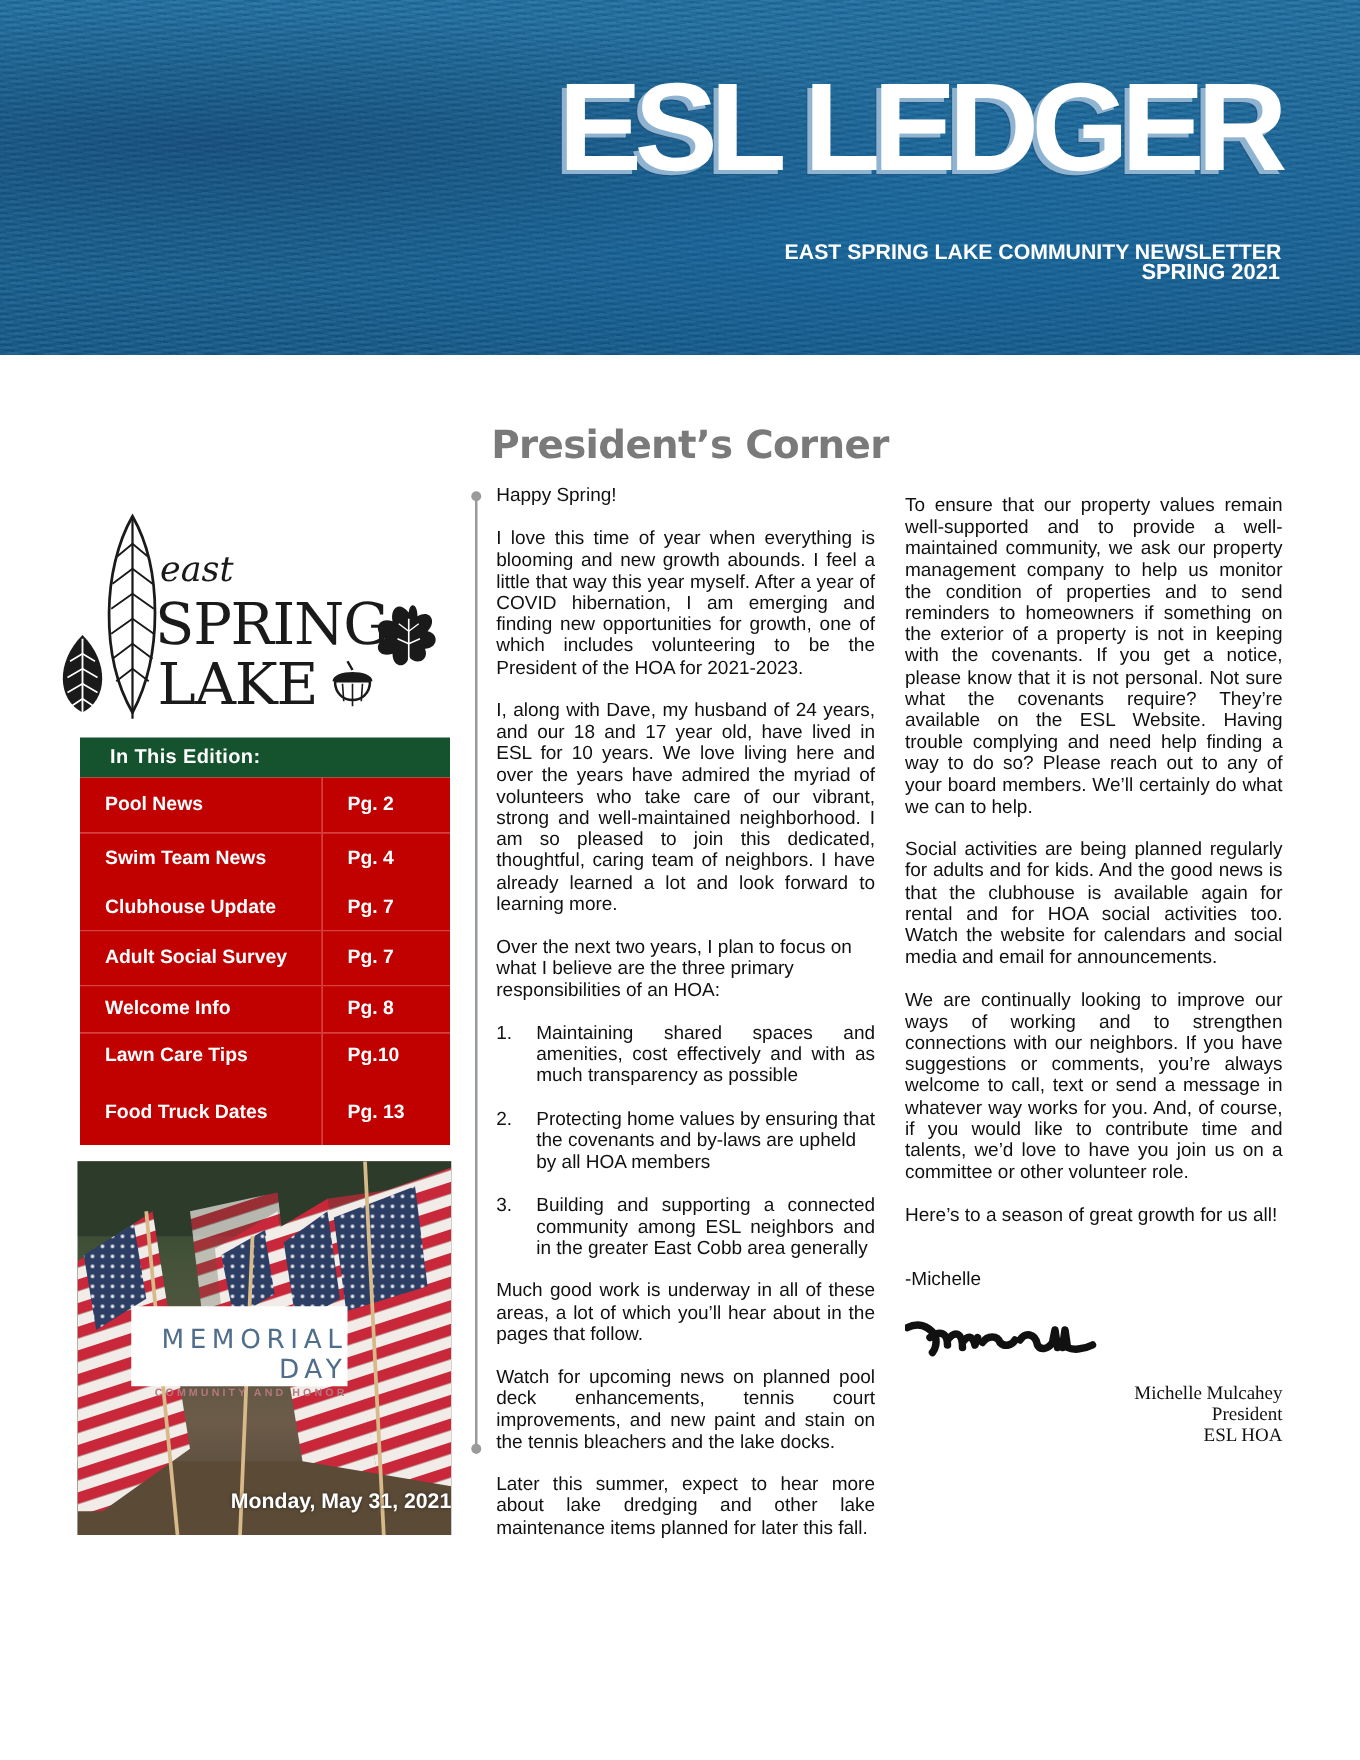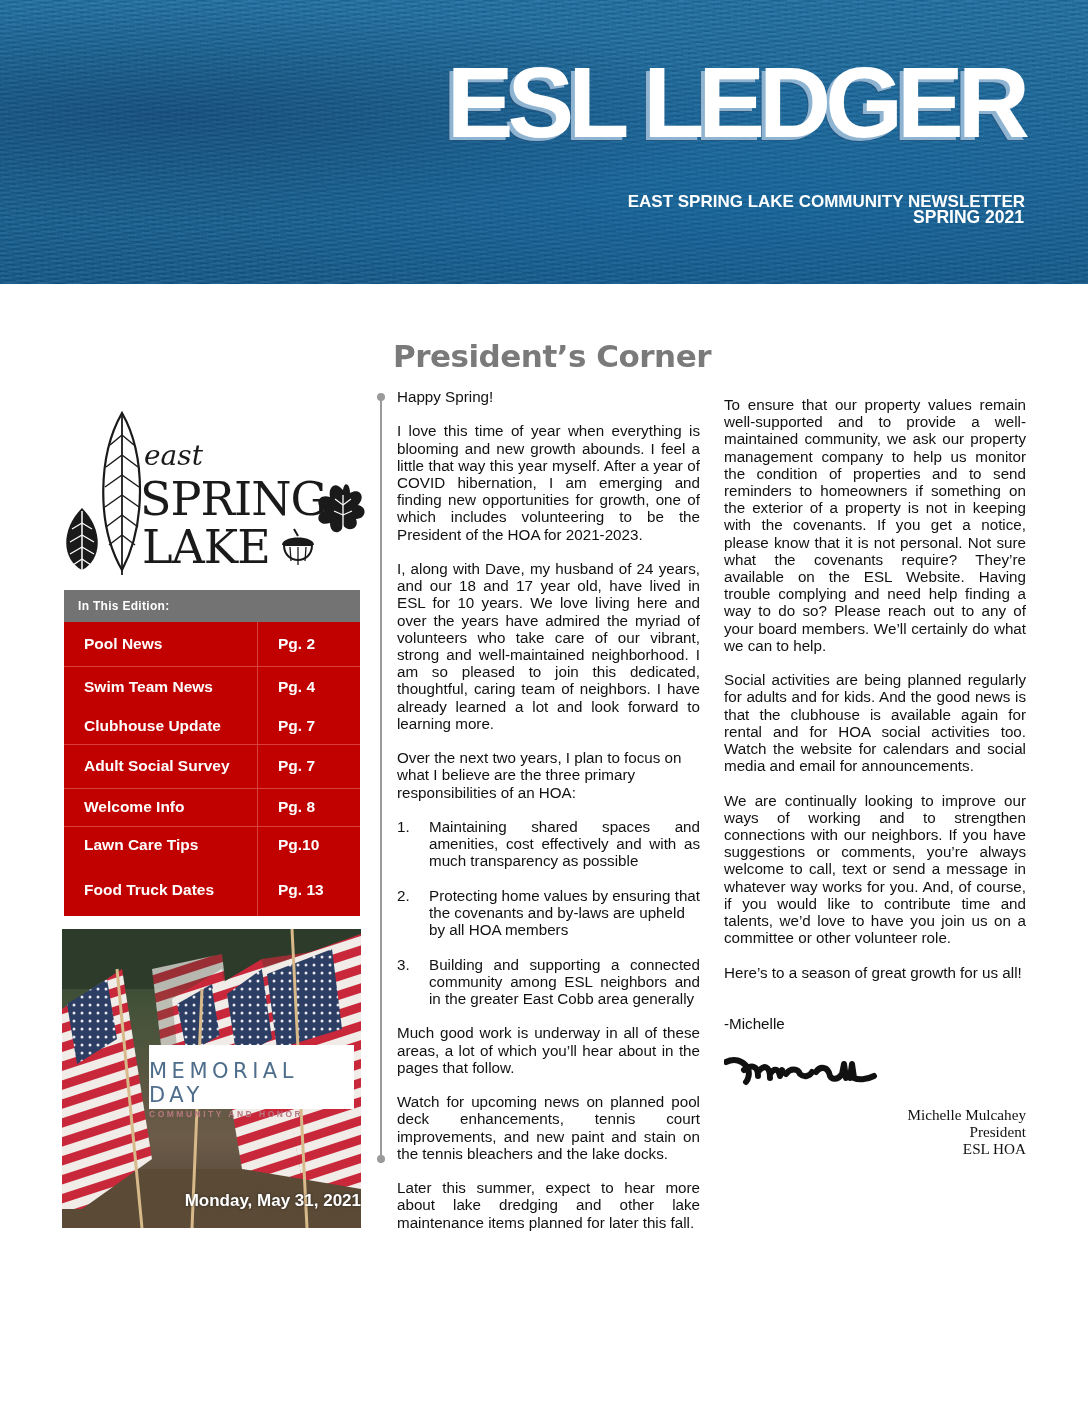--- a/index.html
+++ b/index.html
@@ -34,48 +34,48 @@
   }
 
   
   .section-title {
     position: absolute; left: 393px; top: 338px;
     font-family: "DejaVu Sans", sans-serif; font-weight: bold;
     font-size: 31px; color: #7a7a7a; letter-spacing: -0.5px;
   }
 
   
-  .logo { position: absolute; left: 60px; top: 405px; width: 310px; height: 170px; }
+  .logo { position: absolute; left: 44px; top: 405px; width: 310px; height: 170px; }
 
   
   .toc {
     position: absolute; left: 64px; top: 590px; width: 296px;
     border-collapse: collapse;
   }
   .toc-header {
-    background: #737373; color: #fff; font-weight: bold; font-size: 12px;
-    height: 32px; padding: 0 14px; text-align: left; letter-spacing: 0.3px;
+    background: #14532d; color: #fff; font-weight: bold; font-size: 16px;
+    height: 32px; padding: 0 24px; text-align: left; letter-spacing: 0.3px;
   }
   .toc td {
     background: #c10000; color: #fff; font-weight: bold; font-size: 15.5px;
     padding: 0 20px; vertical-align: middle;
   }
   .toc td.pg { border-left: 1px solid #d84040; width: 62px; }
   .toc tr.row td { border-top: 1px solid #d84040; }
   .toc tr.noline td { border-top: none; }
 
   
   .memorial {
     position: absolute; left: 62px; top: 929px; width: 299px; height: 299px; overflow: hidden;
     background: linear-gradient(180deg, #2f3a2c 0%, #425238 25%, #6c5b49 70%, #4a4030 100%);
   }
   .memorial svg { position: absolute; left: 0; top: 0; }
   .memorial-card {
-    position: absolute; left: 43px; top: 116px; width: 205px; height: 64px;
-    background: #ffffff; text-align: left; margin-left: 44px;
+    position: absolute; left: 43px; top: 116px; width: 173px; height: 64px;
+    background: #ffffff; text-align: right;
   }
   .memorial-card-title {
     margin-top: 14px; font-family: "DejaVu Sans", sans-serif;
     font-size: 21px; letter-spacing: 4.5px; color: #4f6e8c; font-weight: normal;
   }
   .memorial-card-sub {
     margin-top: 2px; font-size: 8.5px; letter-spacing: 2.5px; color: #b7777f; font-weight: bold;
   }
   .memorial-date {
     position: absolute; left: 0; width: 299px; top: 262px; text-align: right;

